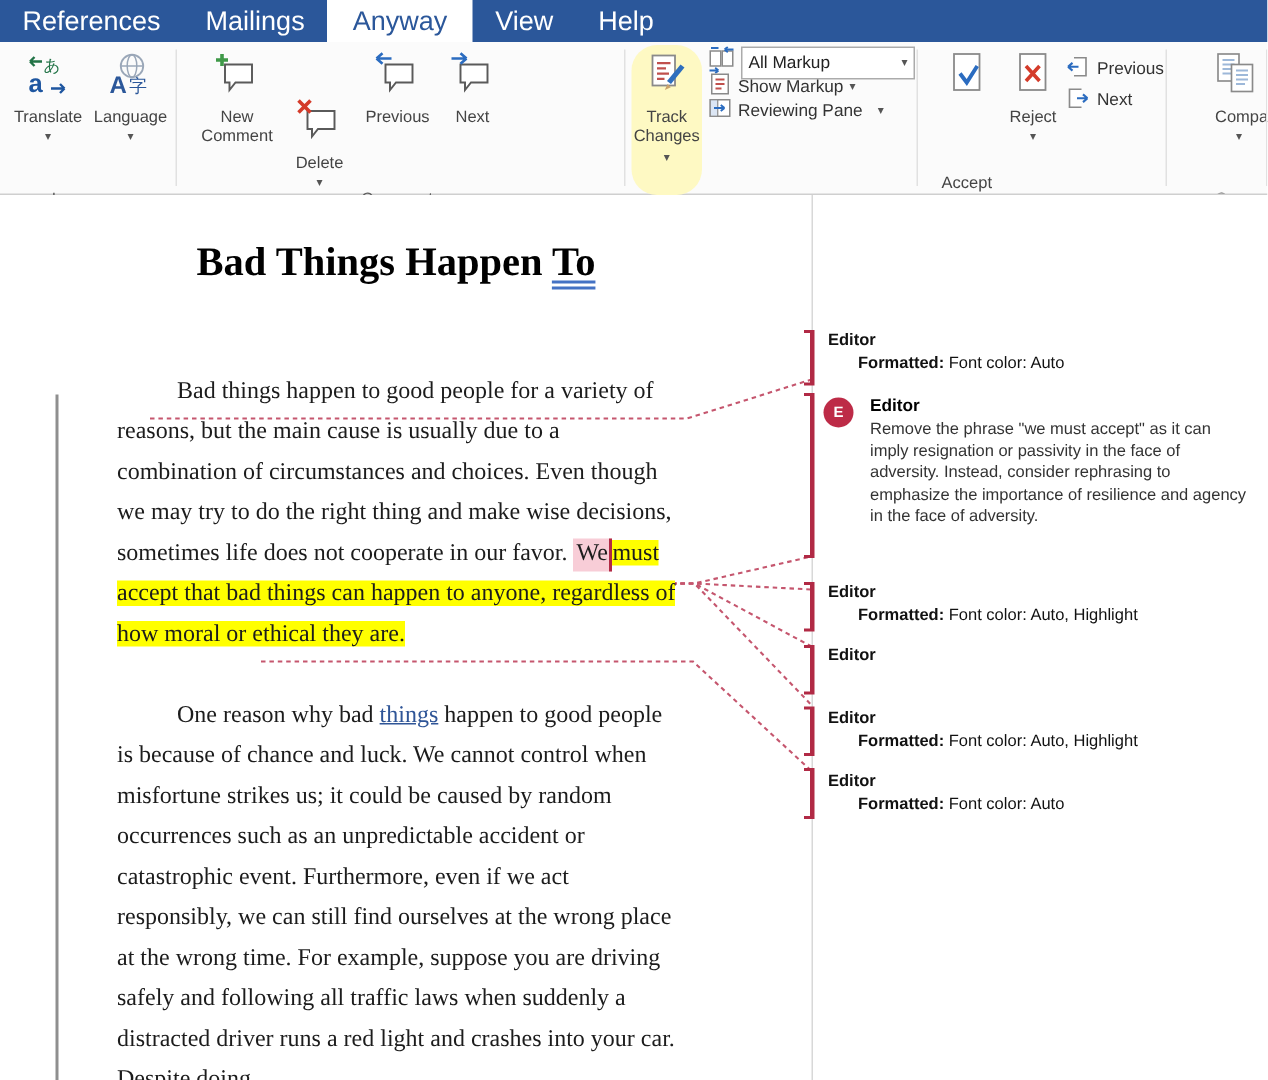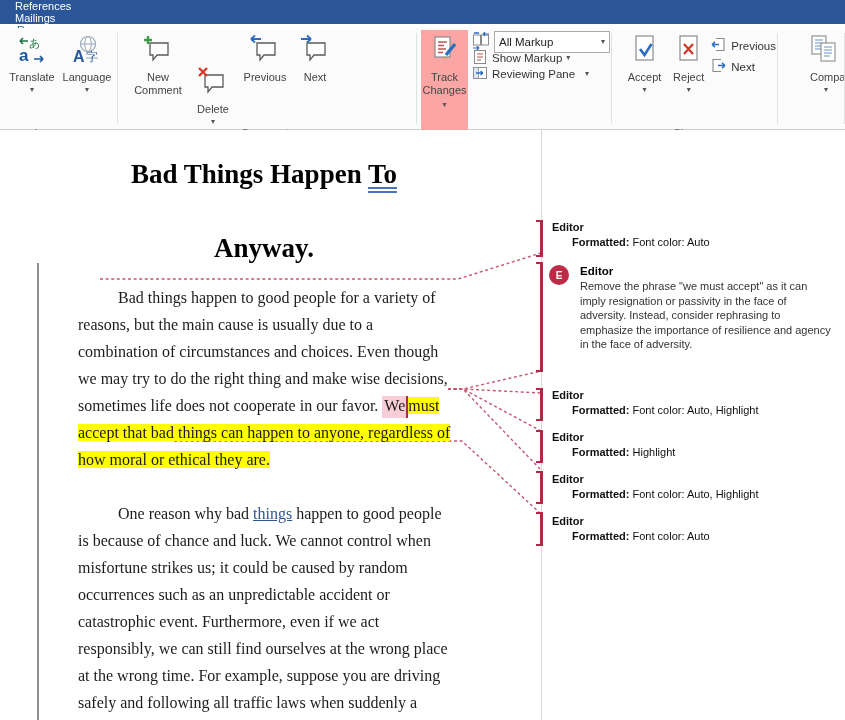--- a/index.html
+++ b/index.html
@@ -1,35 +1,35 @@
 <!DOCTYPE html>
 <html style="--tab-bar: #2b579a; --author-red: #b12a45; --hl-yellow: #ffff00; --ins-blue: #2f5597; --fmt-blue: #4472c4;"><head>
 <meta charset="utf-8">
 <style>
   html,body{margin:0;padding:0;}
   body{width:845px;height:720px;overflow:hidden;background:#fff;font-family:"Liberation Sans",sans-serif;-webkit-font-smoothing:antialiased;}
   .app{position:relative;width:845px;height:720px;background:#fff;}
 
   
-  .tabbar{position:absolute;top:0;left:0;right:0;height:28px;background:var(--tab-bar,#2b579a);display:flex;align-items:stretch;color:#fff;font-size:11px;flex-direction:column;}
+  .tabbar{position:absolute;top:0;left:0;right:0;height:28px;background:var(--tab-bar,#2b579a);display:flex;align-items:stretch;color:#fff;font-size:18px;}
   .tab{display:flex;align-items:center;padding:0 15px;cursor:default;white-space:nowrap;}
   .tab.active{background:#fff;color:var(--tab-bar,#2b579a);padding:0 17px;}
   .tellme{display:flex;align-items:center;gap:8px;padding:0 14px;margin-left:10px;white-space:nowrap;}
 
   
   .ribbon{position:absolute;top:28px;left:0;right:0;height:101px;background:#fbfbfb;border-bottom:1px solid #cfcfcf;display:flex;color:#444;}
   .group{display:flex;flex-direction:column;position:relative;flex:none;}
   .group::after{content:"";position:absolute;right:0;top:5px;bottom:5px;width:1px;background:#e1e1e1;}
   .gbody{flex:1;display:flex;align-items:flex-start;padding:2px 2px 0 4px;}
   .glabel{height:18px;font-size:11px;color:#5f5f5f;text-align:center;line-height:15px;position:relative;}
   .bigbtn{display:flex;flex-direction:column;align-items:center;padding-top:4px;font-size:11px;color:#444;min-height:92px;}
   .bigbtn .lbl{text-align:center;line-height:13px;margin-top:3px;}
   .caret{font-size:8px;color:#555;line-height:9px;margin-top:1px;display:inline-block;}
   .smallrow{display:flex;align-items:center;height:15px;font-size:11.5px;color:#333;gap:4px;white-space:nowrap;}
-  .pressed{background:#fca5a5;}
+  .pressed{background:#fef9c3;border-radius:17px;}
   .disabledbtn{color:#a8a8a8;}
   .combobox{display:flex;align-items:center;justify-content:space-between;width:106px;height:20px;background:#fff;border:1px solid #ababab;font-size:11.5px;color:#222;padding:0 4px;}
   .launcher{position:absolute;right:4px;top:1px;width:12px;height:12px;}
 
   
   .docarea{position:absolute;top:130px;left:0;width:845px;height:590px;background:#fff;}
   .sepline{position:absolute;left:541px;top:0;height:590px;width:1px;background:#d8d8d8;}
   .changebar{position:absolute;left:37px;top:133px;width:1.5px;height:457px;background:#8f8f8f;}
   .page{position:absolute;left:0;top:0;width:541px;}
   .doctitle{margin:26px 0 4px 58px;width:412px;text-align:center;font-family:"Liberation Serif",serif;font-weight:bold;font-size:27px;line-height:37px;color:#000;}
@@ -55,21 +55,21 @@
   .ctext{font-size:11px;line-height:14.5px;color:#333;width:254px;margin-top:1px;}
 </style>
 </head>
 <body>
 
 <div class="app">
 
   <div class="tabbar">
     <div class="tab">References</div>
     <div class="tab">Mailings</div>
-    <div class="tab active">Remove</div>
+    <div class="tab active">Anyway</div>
     <div class="tab">View</div>
     <div class="tab">Help</div>
   </div>
 
   <div class="ribbon">
 
     <div class="group" style="width:118px;">
       <div class="gbody">
         <div class="bigbtn" style="width:56px;">
           <span>
@@ -201,21 +201,21 @@
         <span class="launcher">
           <svg width="11" height="11" viewBox="0 0 11 11">
               <path d="M1.5 5 V1.5 H5 M4 4 l4 4 M8.5 5.5 v3 h-3" stroke="#6a6a6a" stroke-width="1.1" fill="none"></path>
             </svg>
         </span>
       </div>
     </div>
 
     <div class="group" style="width:166px;">
       <div class="gbody" style="padding-left:10px;">
-        <div class="bigbtn" style="width:46px;">
+        <div class="bigbtn" style="width:46px;gap:44px;">
           <span>
             <svg width="32" height="32" viewBox="0 0 32 32">
               <rect x="7" y="2" width="17" height="24" fill="#fff" stroke="#8a8a8a" stroke-width="1.2"></rect>
               <path d="M11 15 l4.5 6 l7 -11" stroke="#2b6cc0" stroke-width="2.6" fill="none"></path>
             </svg>
           </span>
           <div class="lbl"><span>Accept</span></div>
           <span class="caret">▾</span>
         </div>
         <div class="bigbtn" style="width:44px;">
@@ -284,21 +284,20 @@
         <path d="M448 259 L463 259 L541 301"></path>
         <path d="M448 259 L463 259 L541 340"></path>
         <path d="M174 311 L462 311 L541 384"></path>
       </g>
     </svg>
 
     <div class="page">
       <div class="doctitle">
         <span>Bad Things Happen </span><span class="fmtchg">To</span><br>
         <br>
-        <span>Anyway.</span>
       </div>
       <div class="bodytext">
         <p><span>Bad things happen to good people for a variety of reasons, but the main cause is usually due to a combination of circumstances and choices. Even though we may try to do the right thing and make wise decisions, sometimes life does not cooperate in our favor. </span><span class="anchor">We</span><span class="hl">must accept that bad things can happen to anyone, regardless of how moral or ethical they are.</span></p>
         <p><span>One reason why bad </span><span class="ins">things</span><span> happen to good people is because of chance and luck. We cannot control when misfortune strikes us; it could be caused by random occurrences such as an unpredictable accident or catastrophic event. Furthermore, even if we act responsibly, we can still find ourselves at the wrong place at the wrong time. For example, suppose you are driving safely and following all traffic laws when suddenly a distracted driver runs a red light and crashes into your car. Despite doing</span></p>
       </div>
     </div>
 
     <div class="bk" style="top:90px;height:37px;"></div>
     <div class="bk" style="top:132px;height:110px;"></div>
     <div class="bk" style="top:258px;height:33px;"></div>
@@ -319,21 +318,20 @@
       </div>
     </div>
 
     <div class="ann" style="top:258px;">
       <div class="author">Editor</div>
       <div class="fmtline"><b>Formatted:</b> <span>Font color: Auto, Highlight</span></div>
     </div>
 
     <div class="ann" style="top:300px;">
       <div class="author">Editor</div>
-      <div class="fmtline"><b>Formatted:</b> <span>Highlight</span></div>
     </div>
 
     <div class="ann" style="top:342px;">
       <div class="author">Editor</div>
       <div class="fmtline"><b>Formatted:</b> <span>Font color: Auto, Highlight</span></div>
     </div>
 
     <div class="ann" style="top:384px;">
       <div class="author">Editor</div>
       <div class="fmtline"><b>Formatted:</b> <span>Font color: Auto</span></div>

